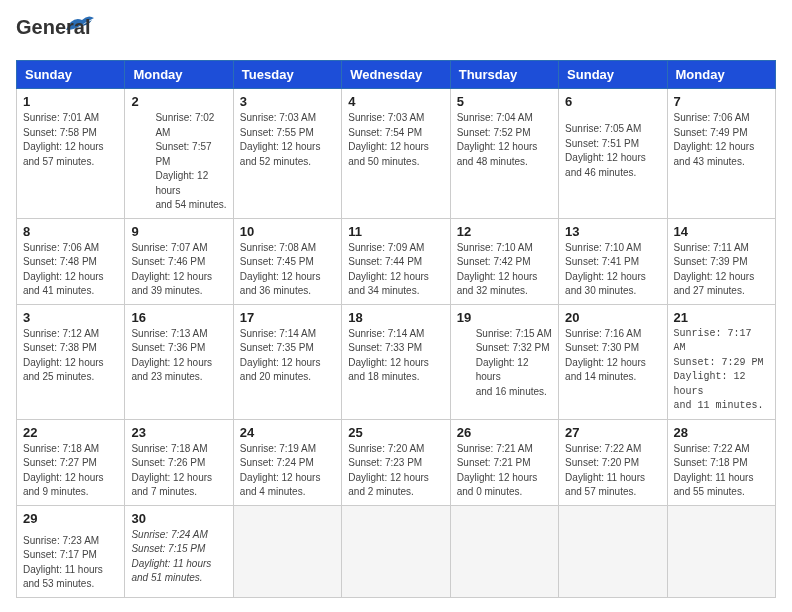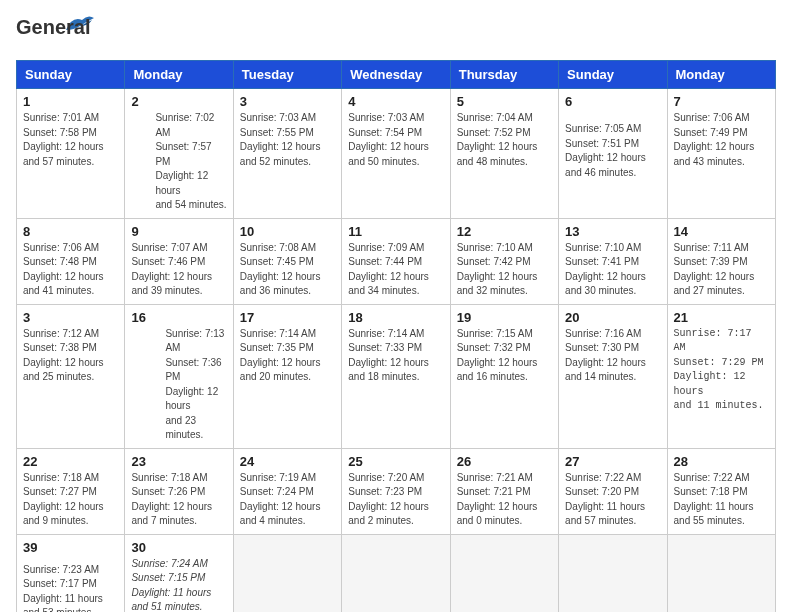--- a/index.html
+++ b/index.html
@@ -214,42 +214,42 @@
       <tr>
         <td>
           <span class="day-num">3</span>
           <div class="day-info" style="white-space: pre-wrap;">Sunrise: 7:12 AM
 Sunset: 7:38 PM
 Daylight: 12 hours
 and 25 minutes.</div>
         </td>
         <td>
           <span class="day-num">16</span>
-          <div class="day-info" style="white-space: pre-wrap; margin-left: 34px;">Sunrise: 7:13 AM
+          <div class="day-info" style="white-space: pre-wrap;">Sunrise: 7:13 AM
 Sunset: 7:36 PM
 Daylight: 12 hours
 and 23 minutes.</div>
         </td>
         <td>
           <span class="day-num">17</span>
           <div class="day-info" style="white-space: pre-wrap;">Sunrise: 7:14 AM
 Sunset: 7:35 PM
 Daylight: 12 hours
 and 20 minutes.</div>
         </td>
         <td>
           <span class="day-num">18</span>
           <div class="day-info" style="white-space: pre-wrap;">Sunrise: 7:14 AM
 Sunset: 7:33 PM
 Daylight: 12 hours
 and 18 minutes.</div>
         </td>
         <td>
           <span class="day-num">19</span>
-          <div class="day-info" style="white-space: pre-wrap;">Sunrise: 7:15 AM
+          <div class="day-info" style="white-space: pre-wrap; margin-left: 19px;">Sunrise: 7:15 AM
 Sunset: 7:32 PM
 Daylight: 12 hours
 and 16 minutes.</div>
         </td>
         <td>
           <span class="day-num">20</span>
           <div class="day-info" style="white-space: pre-wrap;">Sunrise: 7:16 AM
 Sunset: 7:30 PM
 Daylight: 12 hours
 and 14 minutes.</div>
@@ -308,21 +308,21 @@
         <td>
           <span class="day-num">28</span>
           <div class="day-info" style="white-space: pre-wrap;">Sunrise: 7:22 AM
 Sunset: 7:18 PM
 Daylight: 11 hours
 and 55 minutes.</div>
         </td>
       </tr>
       <tr>
         <td>
-          <span class="day-num">39</span>
+          <span class="day-num">29</span>
           <div class="day-info" style="white-space: pre-wrap; margin-top: 8px;">Sunrise: 7:23 AM
 Sunset: 7:17 PM
 Daylight: 11 hours
 and 53 minutes.</div>
         </td>
         <td>
           <span class="day-num">30</span>
           <div class="day-info" style="white-space: pre-wrap; font-style: italic;">Sunrise: 7:24 AM
 Sunset: 7:15 PM
 Daylight: 11 hours

